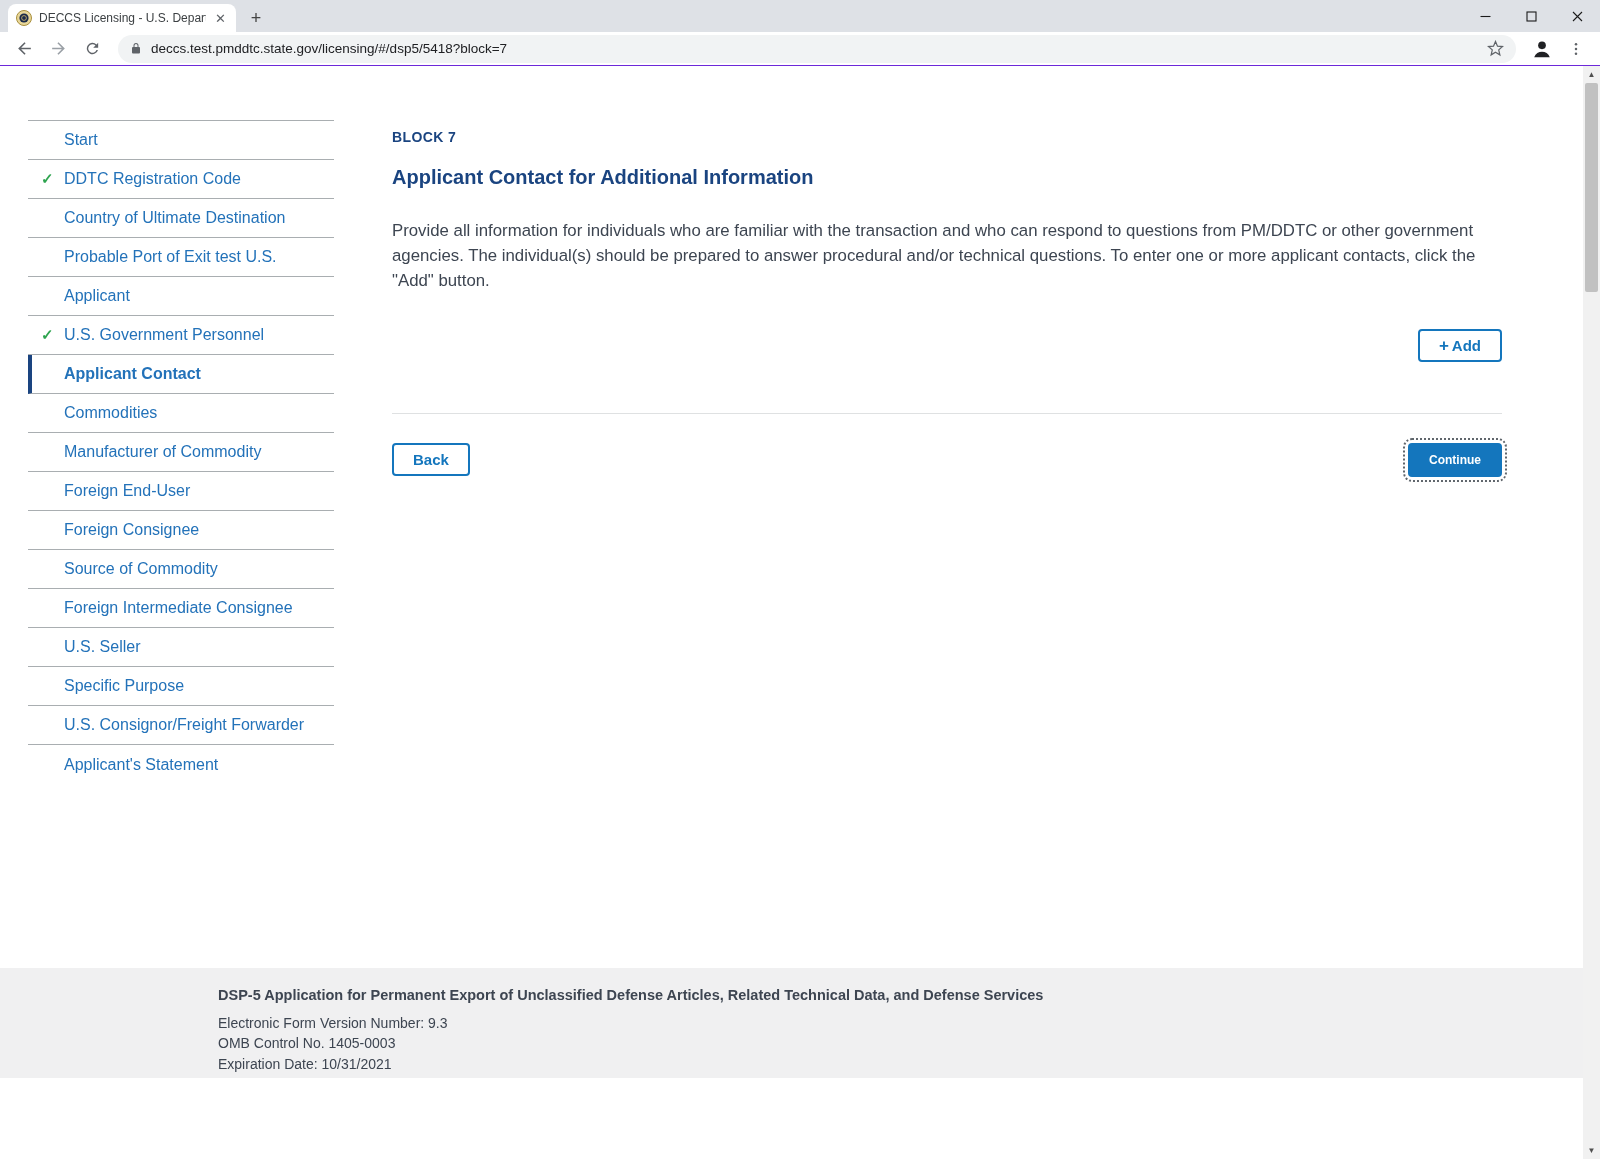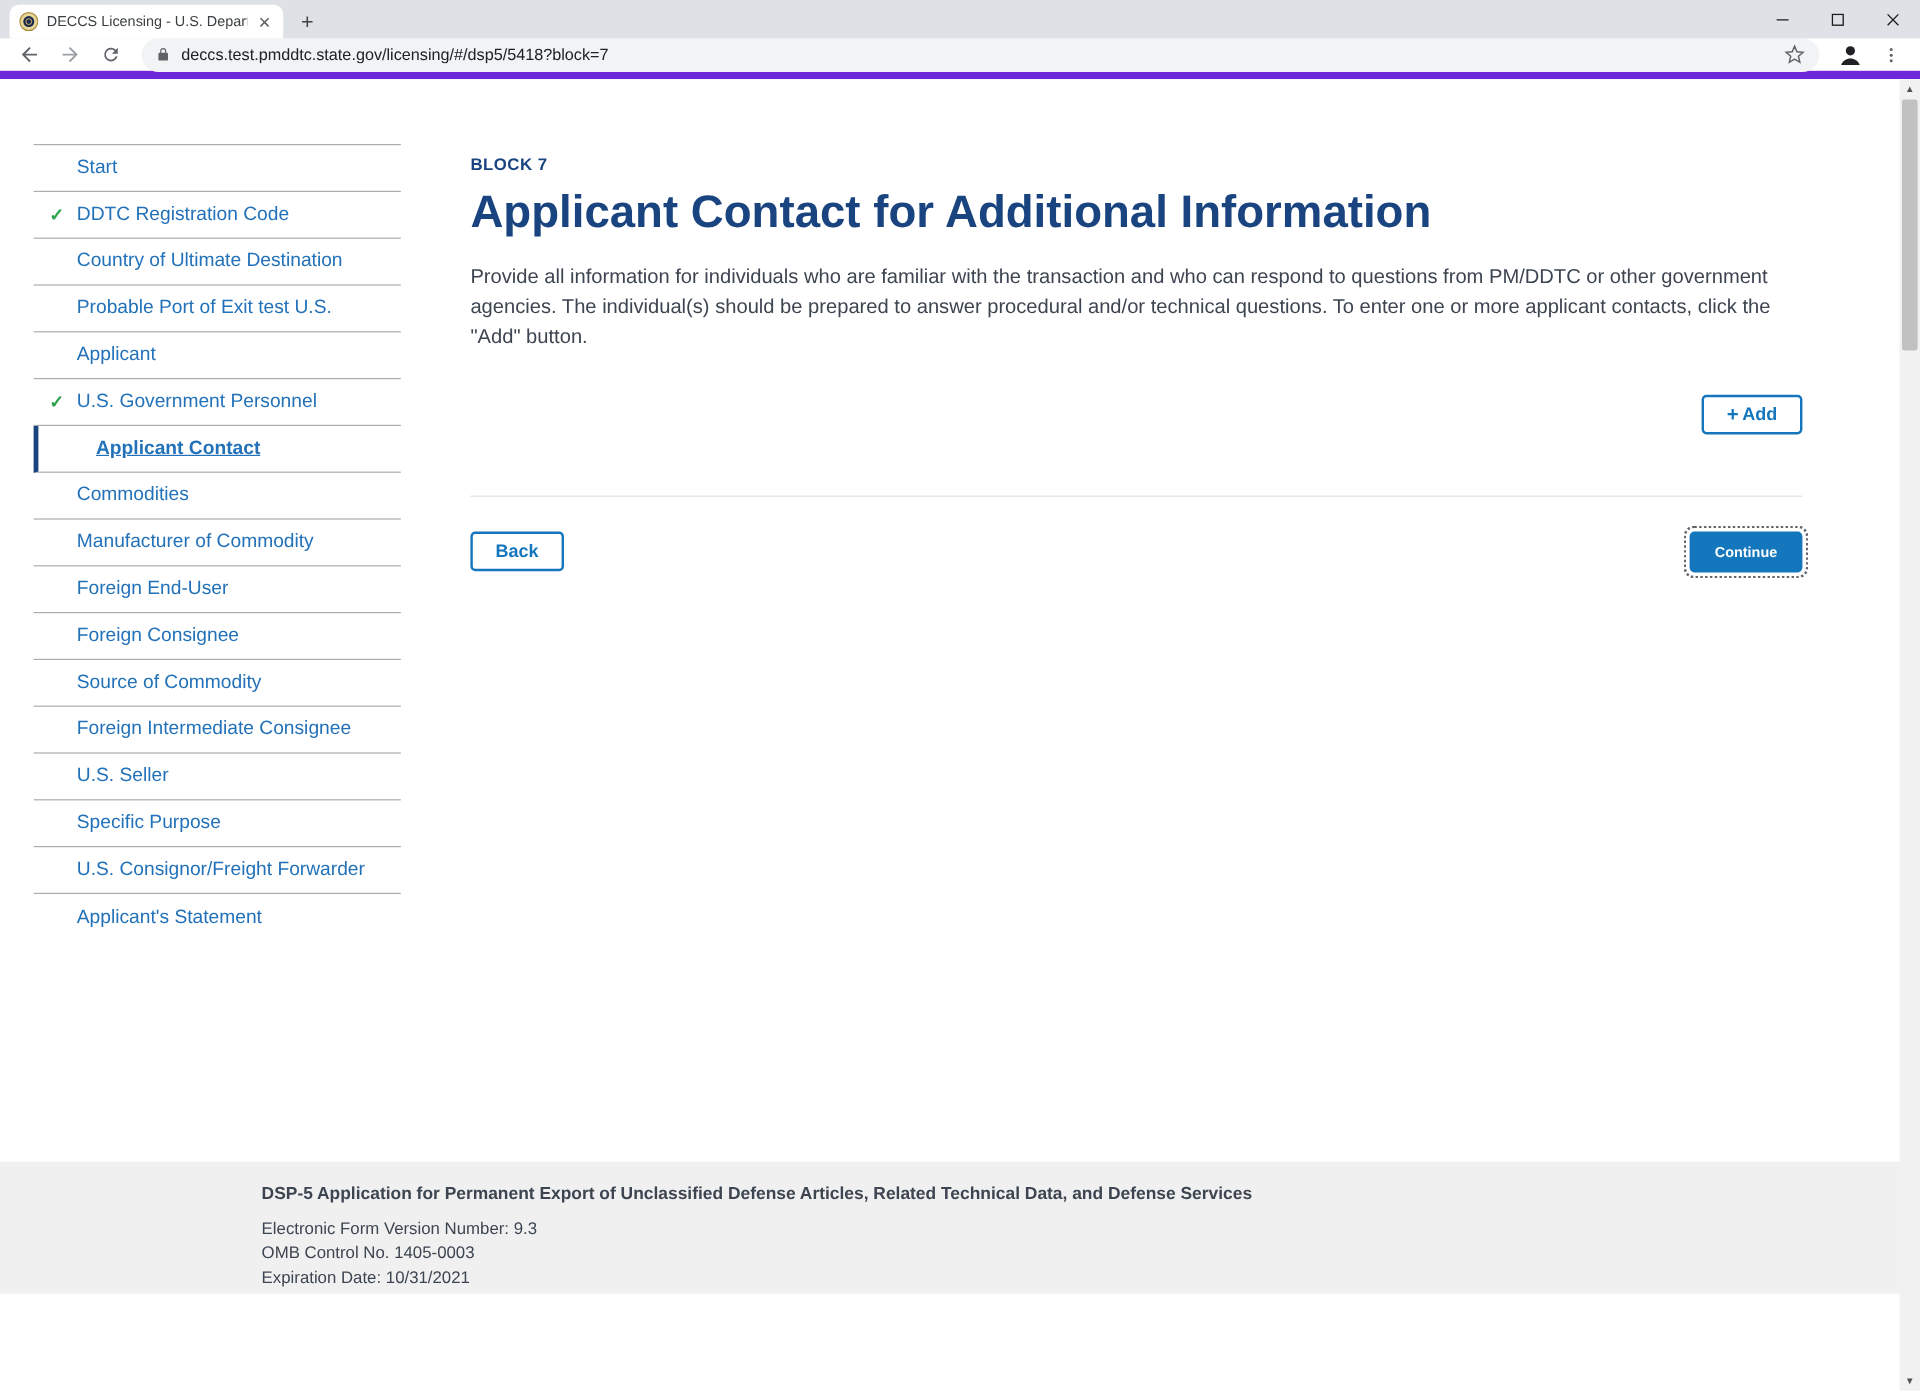--- a/index.html
+++ b/index.html
@@ -19,21 +19,21 @@
     border-radius:8px 8px 0 0; display:flex; align-items:center;
     padding:0 8px; gap:7px; font-size:12px; color:#3c4043; cursor:pointer;
   }
   .tab-title { flex:1; white-space:nowrap; overflow:hidden; }
   .tab-close { font-size:13px; color:#5f6368; padding:0 2px; cursor:pointer; }
   .new-tab { width:28px; height:28px; display:flex; align-items:center; justify-content:center;
     font-size:18px; color:#444; cursor:pointer; margin-left:6px; margin-bottom:0; }
   .win-controls { position:absolute; right:0; top:0; height:32px; display:flex; }
   .win-btn { width:46px; height:32px; display:flex; align-items:center; justify-content:center; cursor:pointer; }
   .navbar {
-    height:34px; background:#ffffff; border-bottom:7px solid #6d28d9;
+    height:34px; background:#ffffff; border-bottom:1px solid #6d28d9;
     display:flex; align-items:center; padding:0 10px; gap:6px;
   }
   .nav-icon { width:28px; height:28px; display:flex; align-items:center; justify-content:center;
     border-radius:50%; cursor:pointer; flex:0 0 auto; }
   .addressbar {
     flex:1; height:28px; background:#f1f3f4; border-radius:14px;
     display:flex; align-items:center; padding:0 12px; gap:9px; margin:0 6px;
   }
   .url { flex:1; font-size:13.5px; color:#202124; white-space:nowrap; overflow:hidden; }
   
@@ -45,30 +45,30 @@
     height:39px; display:flex; align-items:center; position:relative;
     padding-left:36px; border-bottom:1px solid #a9aeb1;
     font-size:16px; color:var(--accent,#2372b9); cursor:pointer;
   }
   .nav-item:last-child { border-bottom:none; }
   .nav-item .check {
     position:absolute; left:13px; color:var(--check,#2ea44f);
     font-weight:bold; font-size:15px;
   }
   .nav-item.active {
-    font-weight:bold; border-left:4px solid var(--heading,#1a4480); padding-left:48px;text-decoration:underline;
+    font-weight:bold; border-left:4px solid var(--heading,#1a4480); padding-left:32px;
   }
   
   .main { position:absolute; left:392px; top:64px; width:1110px; }
   .block-label {
     font-size:14px; font-weight:bold; color:var(--heading,#1a4480);
     letter-spacing:.4px; line-height:14px; margin:0 0 16px 0;
   }
   .page-title {
-    font-size:38px; font-weight:bold; color:var(--heading,#1a4480);
+    font-size:20px; font-weight:bold; color:var(--heading,#1a4480);
     margin:0; line-height:34px;
   }
   .description {
     margin:24px 0 0 0; font-size:16.8px; line-height:25px; color:#3d4551; max-width:1108px;
   }
   .add-row { display:flex; justify-content:flex-end; margin-top:36px; }
   .btn-outline {
     background:#ffffff; border:2px solid var(--button,#1476bd); color:var(--button,#1476bd);
     font-family:inherit; font-weight:bold; font-size:15px; border-radius:4px;
     height:33px; padding:0 19px; cursor:pointer; display:inline-flex; align-items:center; gap:3px;

